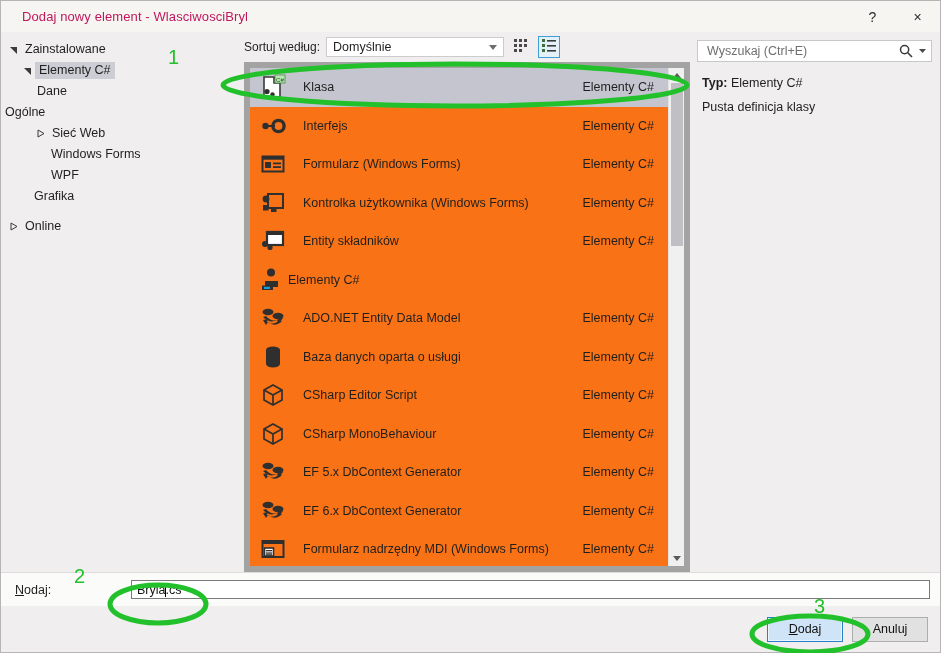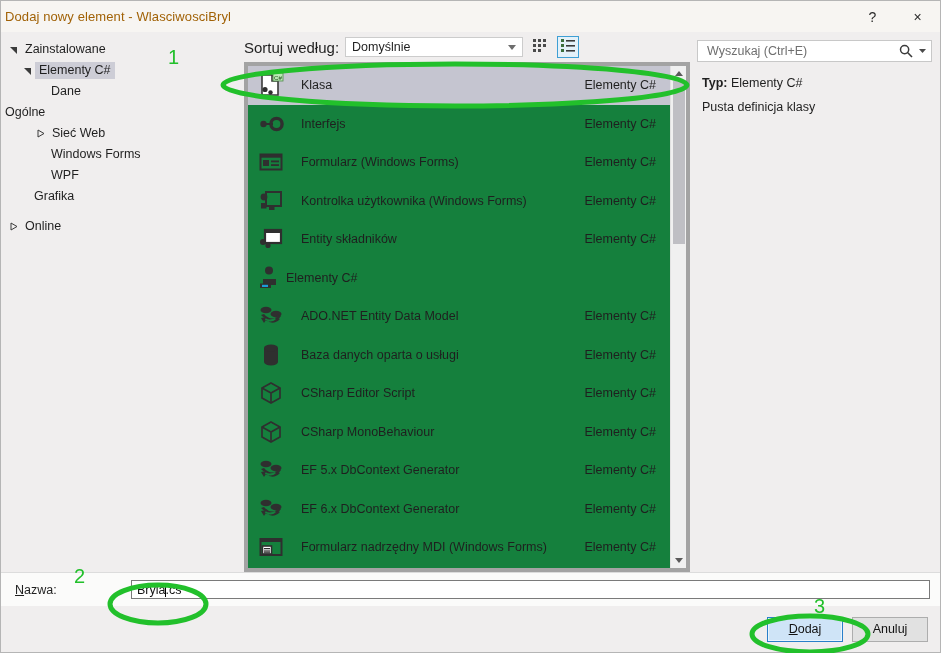--- a/index.html
+++ b/index.html
@@ -20,23 +20,23 @@
     display:flex; flex-direction:column;
   }
   
   #titlebar {
     height:31px; flex:0 0 31px;
     background:#f7f5f2;
     display:flex; align-items:center;
     position:relative;
   }
   #title-text {
-    padding-left:4px;
+    padding-left:21px;
     font-size:13px;
-    color:#a16207;
+    color:#be185d;
     letter-spacing:.1px;
   }
   .win-btn {
     width:45px; height:31px;
     display:flex; align-items:center; justify-content:center;
     font-size:14px; color:#2b2b2b;
     cursor:default;
   }
   #win-buttons { position:absolute; right:0; top:0; display:flex; }
 
@@ -77,21 +77,21 @@
     display:flex; flex-direction:column;
     min-width:0;
     padding-right:0;
   }
   #sortbar {
     height:30px; flex:0 0 30px;
     display:flex; align-items:center;
     padding-left:5px;
     gap:6px;
   }
-  #sort-label { font-size:15px; }
+  #sort-label { font-size:12px; }
   #sort-combo {
     width:178px; height:20px;
     background:#fff; border:1px solid #ccc;
     display:flex; align-items:center;
     position:relative; padding-left:6px;
     font-size:12.5px;
   }
   #sort-combo .arrow {
     position:absolute; right:2px; top:0; bottom:0;
     width:16px; display:flex; align-items:center; justify-content:center;
@@ -99,22 +99,22 @@
   .viewbtn {
     width:22px; height:22px;
     display:flex; align-items:center; justify-content:center;
     border:1px solid transparent; cursor:default;
   }
   .viewbtn.active { border:1px solid #3e9fd4; background:#e4f1f9; }
 
   #listwrap {
     flex:1 1 auto;
     margin:0 0 0 5px;
-    background:#15803d;
-    border:4px solid #a3a3a3;
+    background:#f97316;
+    border:6px solid #a3a3a3;
     display:flex;
     min-height:0;
     position:relative;
     overflow:hidden;
   }
   #list {
     flex:1 1 auto;
     overflow:hidden;
     min-width:0;
   }
@@ -279,21 +279,21 @@
 
       <div class="tree-row sel" style="padding-left:20px">
         <span class="twisty">
           <svg width="9" height="9" viewBox="0 0 9 9">
               <path d="M1 2 L8 2 L8 9 Z" fill="#3b3b3b"></path>
             </svg>
         </span>
         <span class="lbl">Elementy C#</span>
       </div>
 
-      <div class="tree-row" style="padding-left:46px">
+      <div class="tree-row" style="padding-left:32px">
         <span class="lbl">Dane</span>
       </div>
       <div class="tree-row" style="">
         <span class="lbl">Ogólne</span>
       </div>
 
       <div class="tree-row" style="padding-left:33px">
         <span class="twisty">
           <svg width="9" height="9" viewBox="0 0 9 9">
               <path d="M2 1 L8 4.5 L2 8 Z" fill="none" stroke="#3b3b3b" stroke-width="1"></path>
@@ -580,21 +580,21 @@
         <div class="pv-line">
           <b>Typ:</b>
           <span>Elementy C#</span>
         </div>
         <div class="pv-line">Pusta definicja klasy</div>
       </div>
     </div>
   </div>
 
   <div id="namerow">
-    <span id="name-label"><u>N</u><span>azwa:</span></span>
+    <span id="name-label"><u>N</u><span>odaj:</span></span>
     <span id="name-input-wrap">
       <input id="name-input" type="text" value="Bryla.cs" style="">
       <span id="caret"></span>
     </span>
   </div>
 
   <div id="footer">
     <div class="btn default">
         <u>D</u>
         <span>odaj</span>

